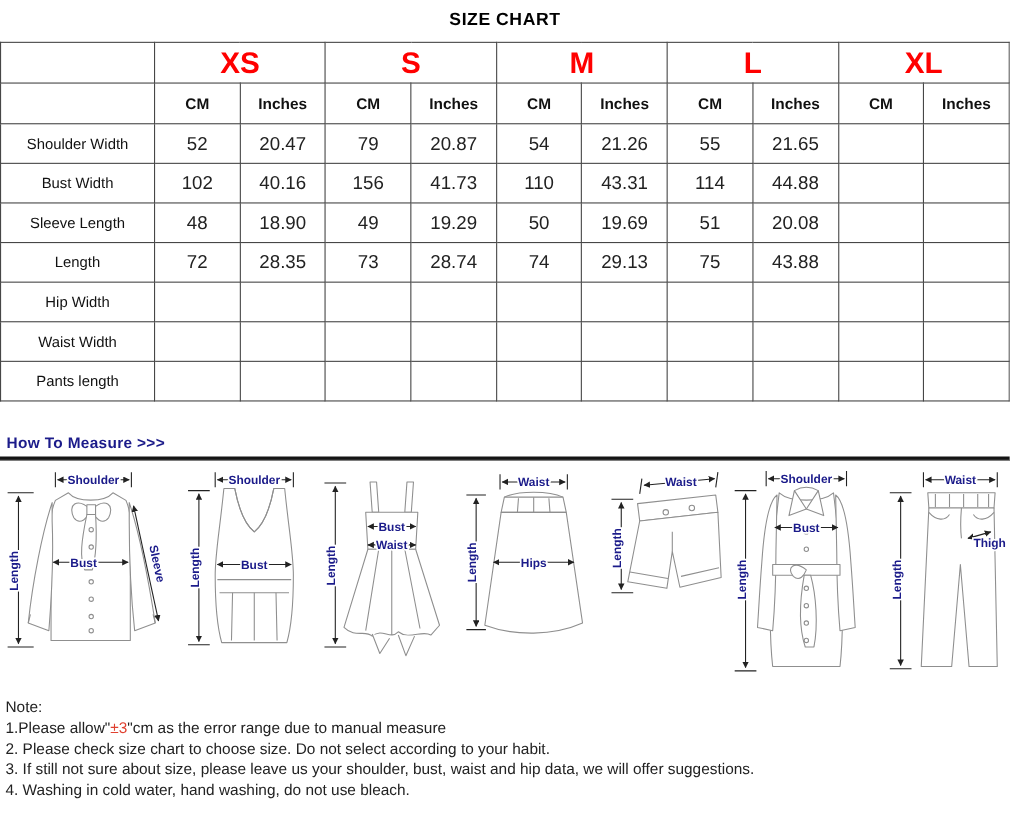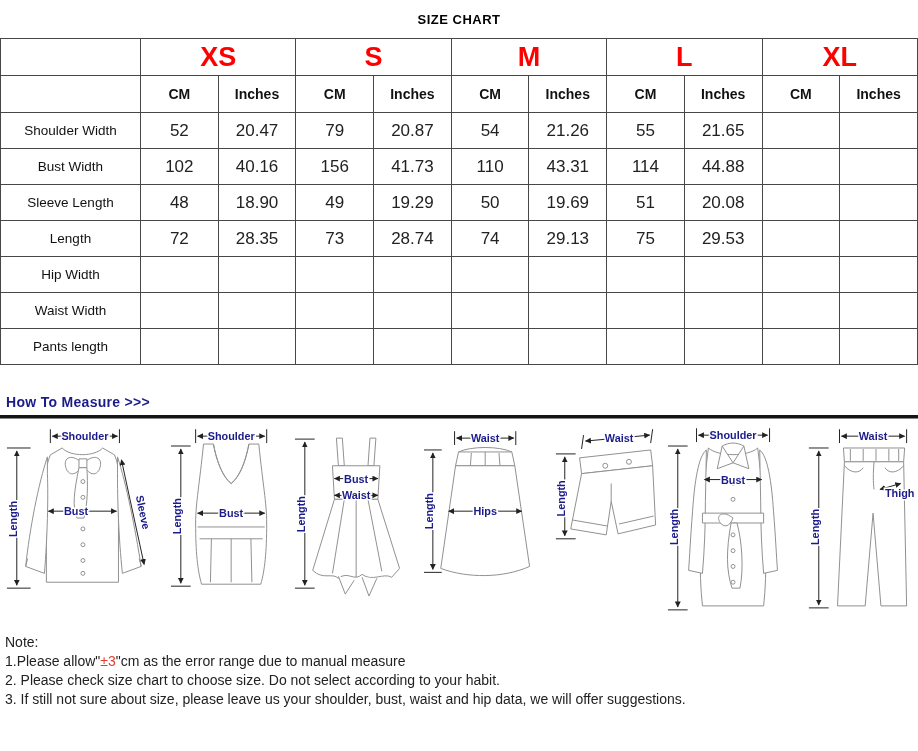--- a/index.html
+++ b/index.html
@@ -5,21 +5,21 @@
   * { margin:0; padding:0; box-sizing:border-box; }
   html,body { background:#fff; }
   body {
     width:918px; height:751px; overflow:hidden;
     font-family:"Liberation Sans", sans-serif;
     color:#1a1a1a; position:relative;
   }
   
   .title {
     height:38px; display:flex; align-items:center; justify-content:center;
-    font-size:13px; font-weight:bold; letter-spacing:.5px; color:#000;
+    font-size:16px; font-weight:bold; letter-spacing:.5px; color:#000;
   }
   
   table.size-chart {
     width:918px; border-collapse:collapse; table-layout:fixed;
   }
   table.size-chart col.c-label { width:140px; }
   table.size-chart td {
     border:1px solid #474747; text-align:center; vertical-align:middle;
     background:#fff; overflow:hidden; white-space:nowrap;
   }
@@ -146,21 +146,21 @@
       </tr>
       <tr>
         <td class="rowlabel">Length</td>
         <td class="val shade">72</td>
         <td class="val shade">28.35</td>
         <td class="val">73</td>
         <td class="val">28.74</td>
         <td class="val shade">74</td>
         <td class="val shade">29.13</td>
         <td class="val">75</td>
-        <td class="val">29.53</td>
+        <td class="val">43.88</td>
         <td class="val shade"></td>
         <td class="val shade"></td>
       </tr>
       <tr>
         <td class="rowlabel">Hip Width</td>
         <td class="val shade"></td>
         <td class="val shade"></td>
         <td class="val"></td>
         <td class="val"></td>
         <td class="val shade"></td>
@@ -347,13 +347,14 @@
     <text class="mlabel" x="18" y="106" transform="rotate(-90 18 106)">Length</text>
   </svg>
 
 </div>
 
 <div class="notes">
   <div class="line">Note:</div>
   <div class="line"><span>1.Please allow"</span><span class="err-red">±3</span><span>"cm as the error range due to manual measure</span></div>
   <div class="line">2. Please check size chart to choose size. Do not select according to your habit.</div>
   <div class="line">3. If still not sure about size, please leave us your shoulder, bust, waist and hip data, we will offer suggestions.</div>
+  <div class="line">4. Washing in cold water, hand washing, do not use bleach.</div>
 </div>
 
 </body></html>

